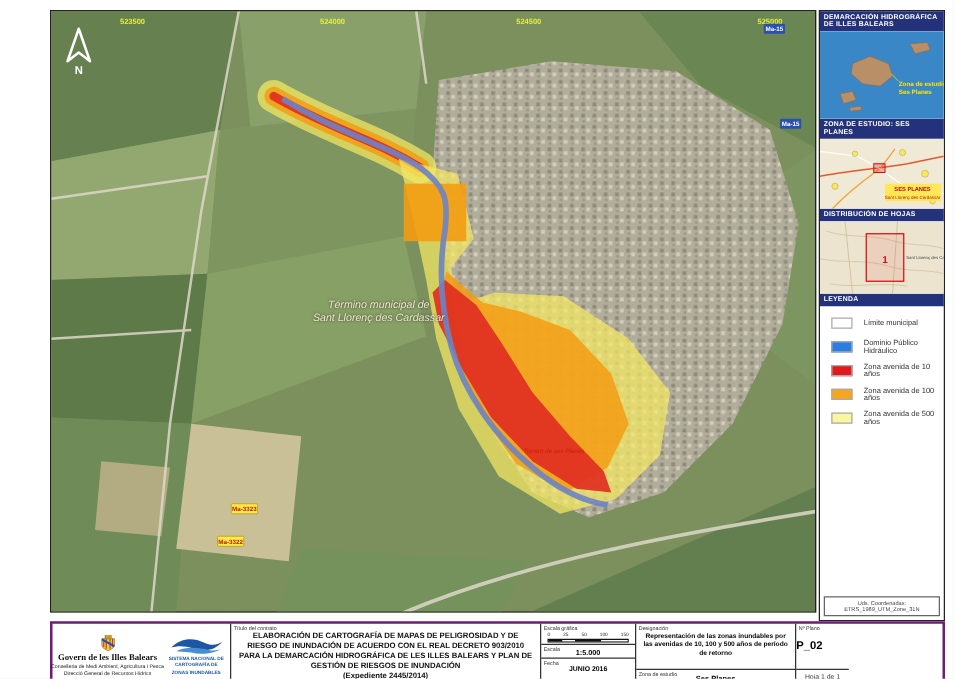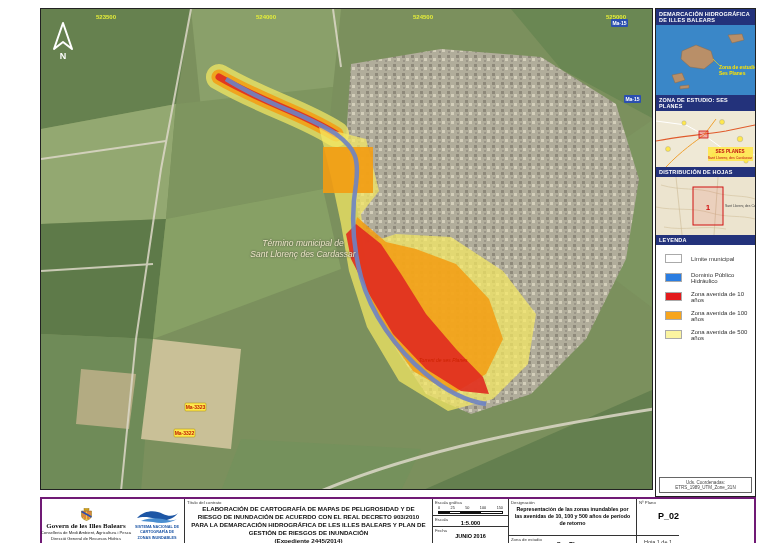--- a/index.html
+++ b/index.html
@@ -52,21 +52,21 @@
   .swoosh { position:absolute; left:14px; right:10px; bottom:5px; height:6px; }
 
   .cell-desig { width:128px; display:flex; flex-direction:column; }
   .desig-top { flex:1; border-bottom:0.75px solid #333; position:relative; }
   .desig-text { font-size:5.3px; font-weight:bold; text-align:center; line-height:1.3; padding:7px 4px 0 4px; }
   .desig-bottom { height:13px; position:relative; }
   .zona-value { font-size:6px; font-weight:bold; text-align:center; margin-top:5px; }
 
   .cell-plano { width:42px; border-right:none; display:flex; flex-direction:column; }
   .plano-top { flex:1; border-bottom:0.75px solid #333; position:relative; }
-  .plano-num { font-size:9px; font-weight:bold; text-align:right; margin-top:12px; }
+  .plano-num { font-size:9px; font-weight:bold; text-align:left; margin-top:12px; }
   .plano-bottom { height:13px; }
   .hoja { font-size:5.5px; color:#333; text-align:center; margin-top:3px; }
 </style>
 </head>
 <body>
 
 <div class="sheet">
 
   <div class="map-frame">
     <svg width="613" height="482" viewBox="0 0 613 482">

